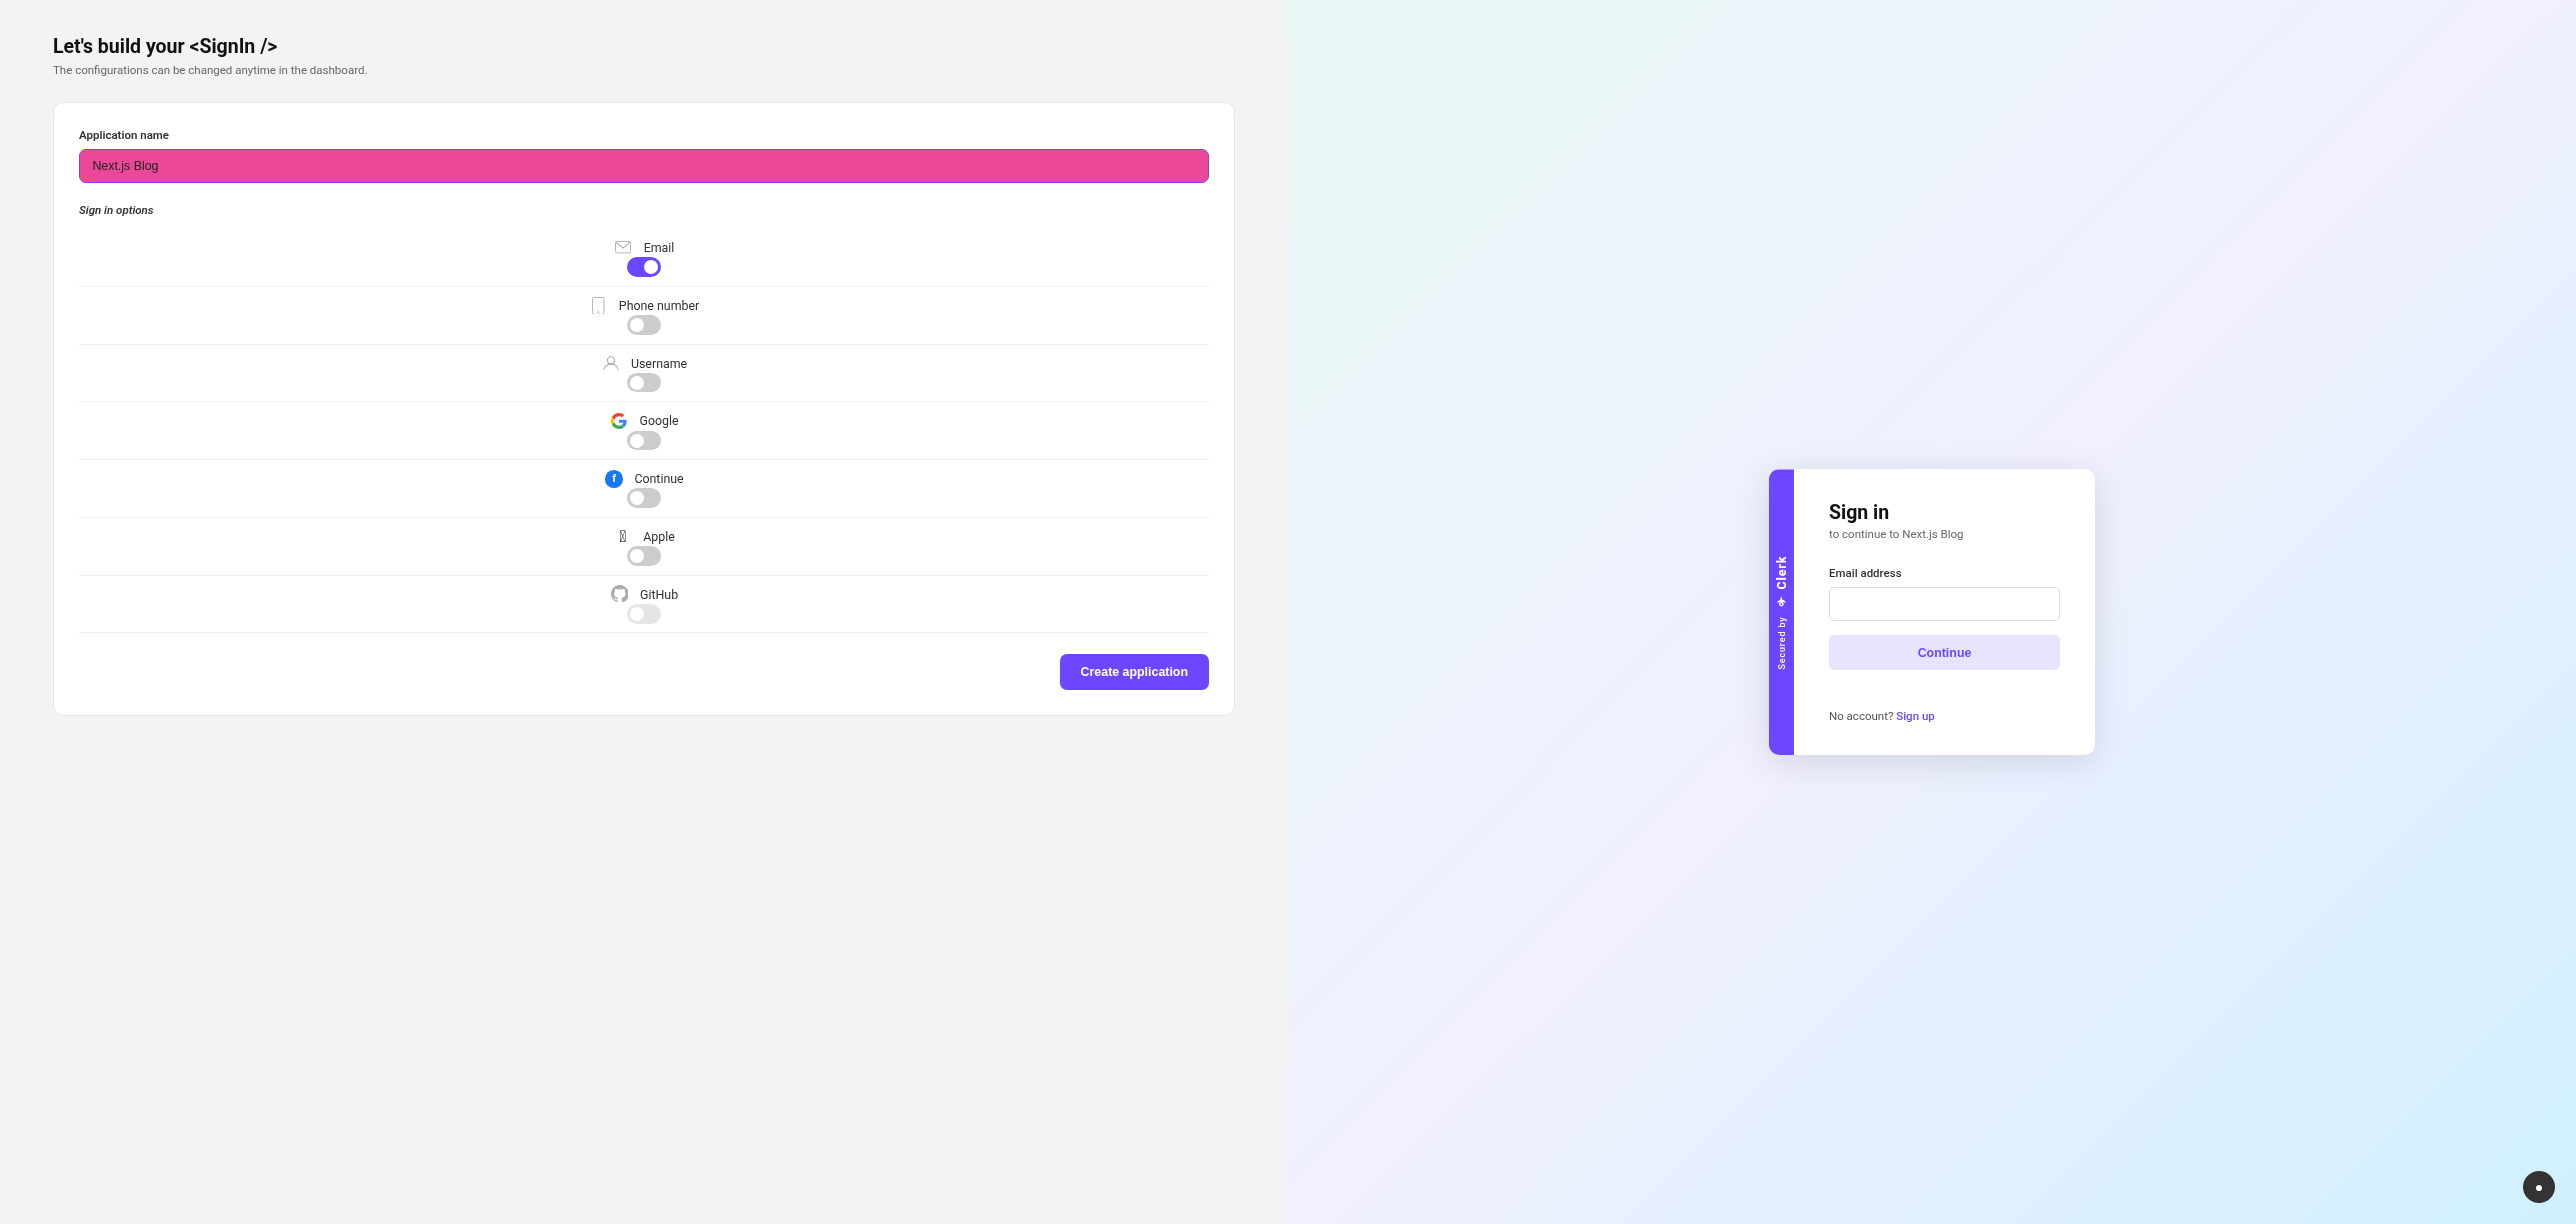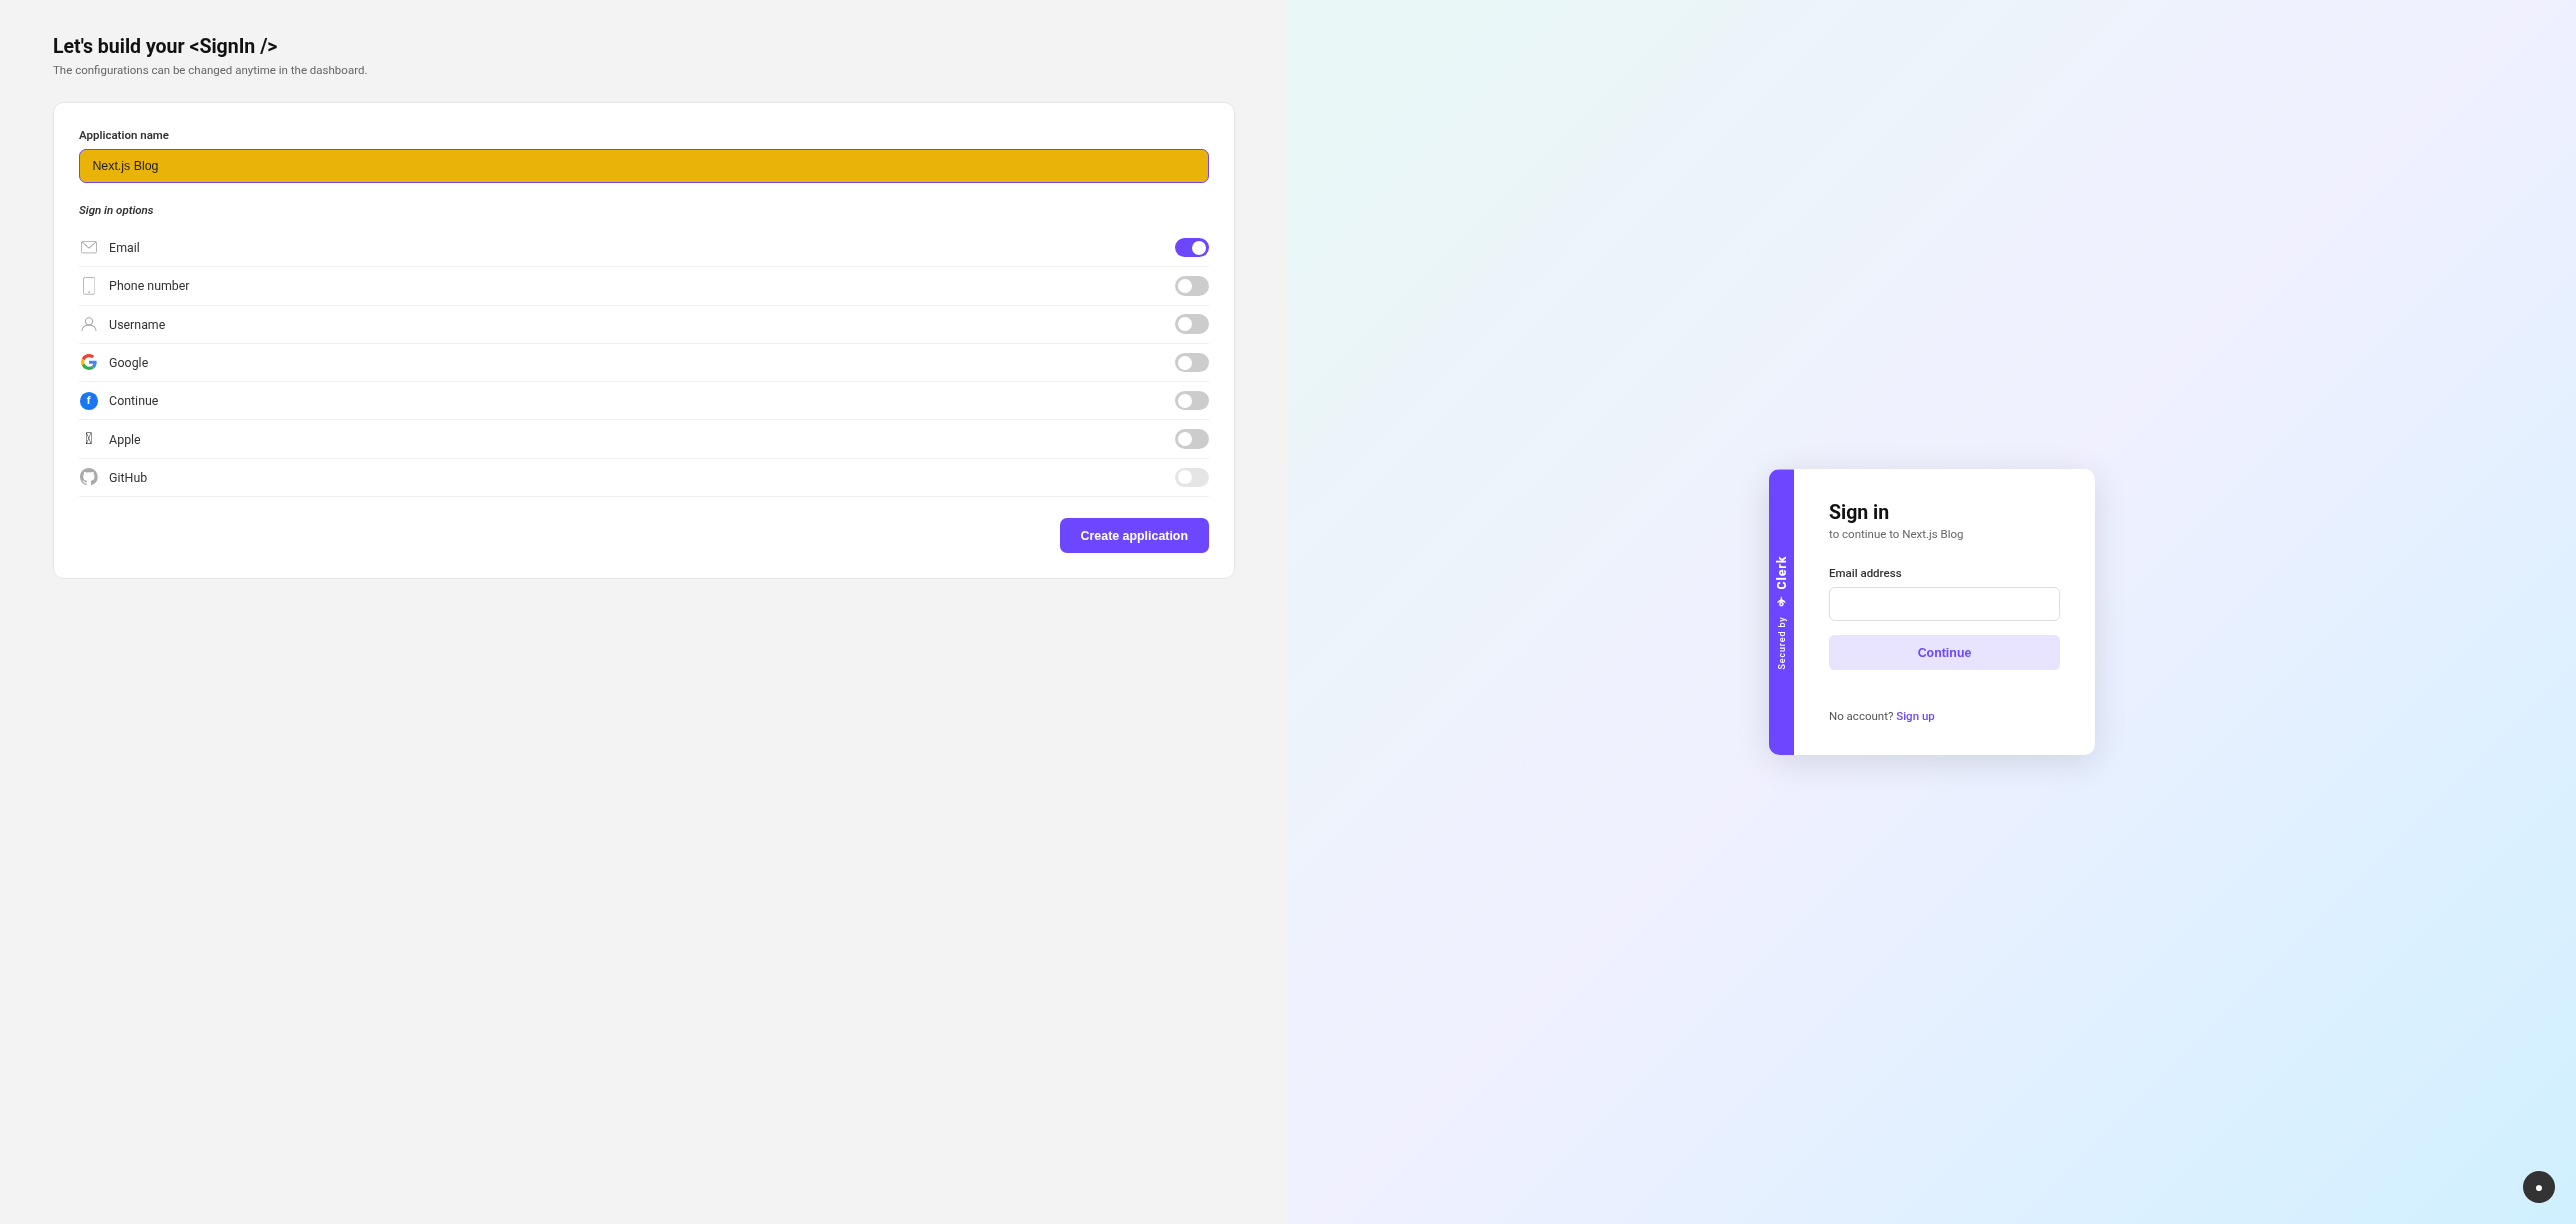--- a/index.html
+++ b/index.html
@@ -49,37 +49,38 @@
     }
 
     .app-name-input {
       width: 100%;
       border: 1.3px solid #6c47ff;
       border-radius: 7px;
       padding: 8.9px 12.4px;
       font-size: 12.4px;
       color: #222;
       outline: none;
-      background: #eab308;
+      background: #ec4899;
     }
 
     .section-title {
       font-size: 11.5px;
       font-weight: 600;
       color: #333;
       margin: 19.5px 0 12.4px 0;
       font-style: italic;
     }
 
     .option-row {
       display: flex;
       align-items: center;
       justify-content: space-between;
       padding: 8.9px 0;
       border-bottom: 0.9px solid #f0f0f0;
+      flex-direction: column;
     }
 
     .option-row:last-child {
       border-bottom: none;
     }
 
     .option-left {
       display: flex;
       align-items: center;
       gap: 10.6px;

